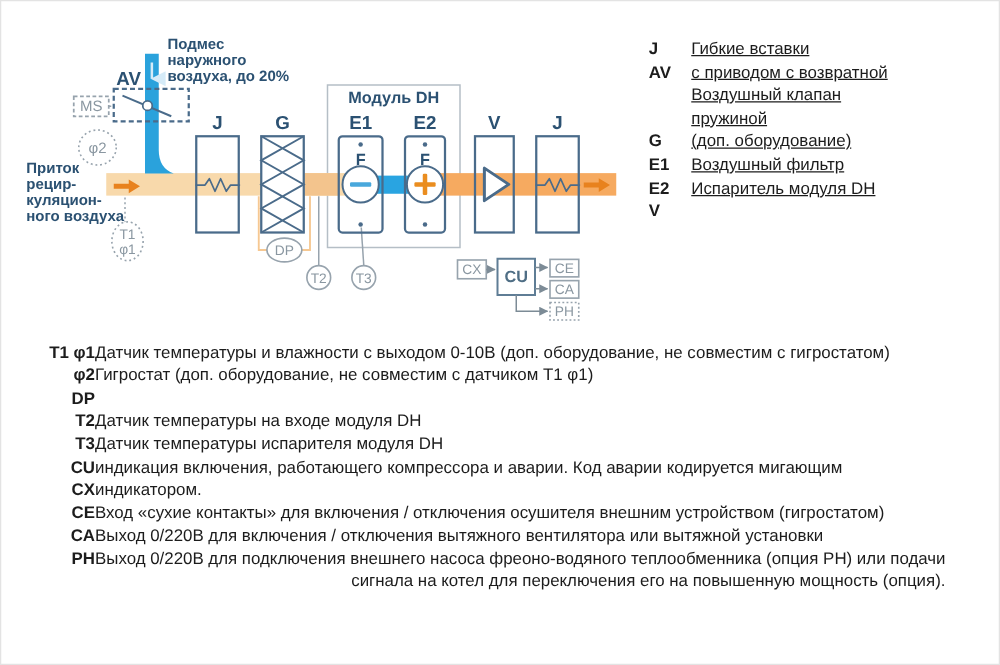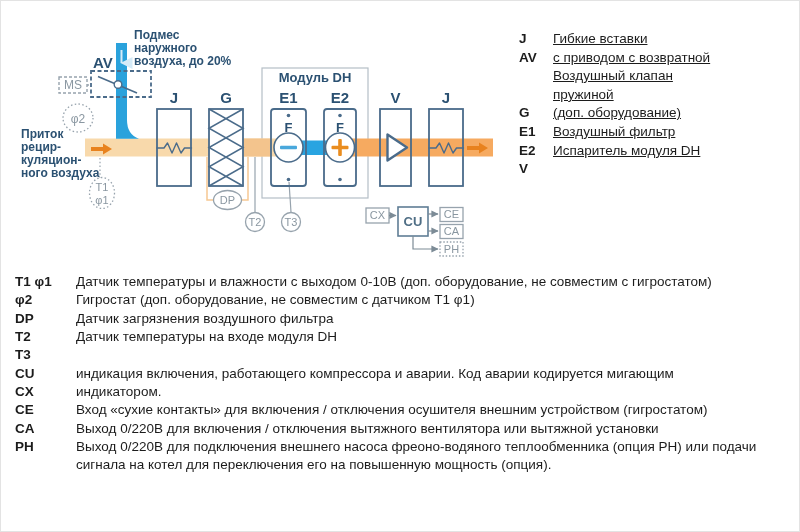--- a/index.html
+++ b/index.html
@@ -12,21 +12,21 @@
   .tModule{font-size:13px;font-weight:600;fill:#2b5172;}
   .tF{font-size:13px;font-weight:700;fill:#2b5172;}
   .tGray{font-size:12px;fill:#8a97a1;}
   .tGraySm{font-size:11px;fill:#8a97a1;}
   .tCU{font-size:13px;font-weight:700;fill:#4f6e85;}
   .legend{position:absolute;left:518px;top:29px;font-size:13.5px;line-height:18.6px;color:#1c1c1c;}
   .lrow{display:flex;}
   .lkey{width:34px;font-weight:700;flex:none;}
   .lline{white-space:nowrap;text-decoration:underline;}
   .notes{position:absolute;left:14px;top:272px;font-size:13.5px;line-height:18.35px;color:#1c1c1c;}
-  .nrow{display:flex;}
+  .nrow{display:flex;text-align:right;}
   .nkey{width:61px;font-weight:700;flex:none;}
   .nline{white-space:nowrap;}
 </style>
 </head>
 <body>
 
 <svg class="diagram" width="800" height="270" viewBox="0 0 800 270">
   <defs>
     <marker id="arrG" markerWidth="7" markerHeight="7" refX="5.5" refY="3" orient="auto">
       <path d="M0,0 L6,3 L0,6 Z" fill="#7c8b96"></path>
@@ -188,32 +188,32 @@
       </div>
   </div>
   <div class="nrow">
     <div class="nkey">φ2</div>
     <div>
         <div class="nline">Гигростат (доп. оборудование, не совместим с датчиком T1 φ1)</div>
       </div>
   </div>
   <div class="nrow">
     <div class="nkey">DP</div>
-    <div>
-        <div class="nline">Датчик загрязнения воздушного фильтра</div>
-      </div>
   </div>
   <div class="nrow">
     <div class="nkey">T2</div>
     <div>
         <div class="nline">Датчик температуры на входе модуля DH</div>
       </div>
   </div>
   <div class="nrow">
     <div class="nkey">T3</div>
+    <div>
+        <div class="nline">Датчик температуры испарителя модуля DH</div>
+      </div>
   </div>
   <div class="nrow">
     <div class="nkey">CU</div>
     <div>
       <div class="nline">индикация включения, работающего компрессора и аварии. Код аварии кодируется мигающим</div>
     </div>
   </div>
   <div class="nrow">
     <div class="nkey">CX</div>
     <div>

